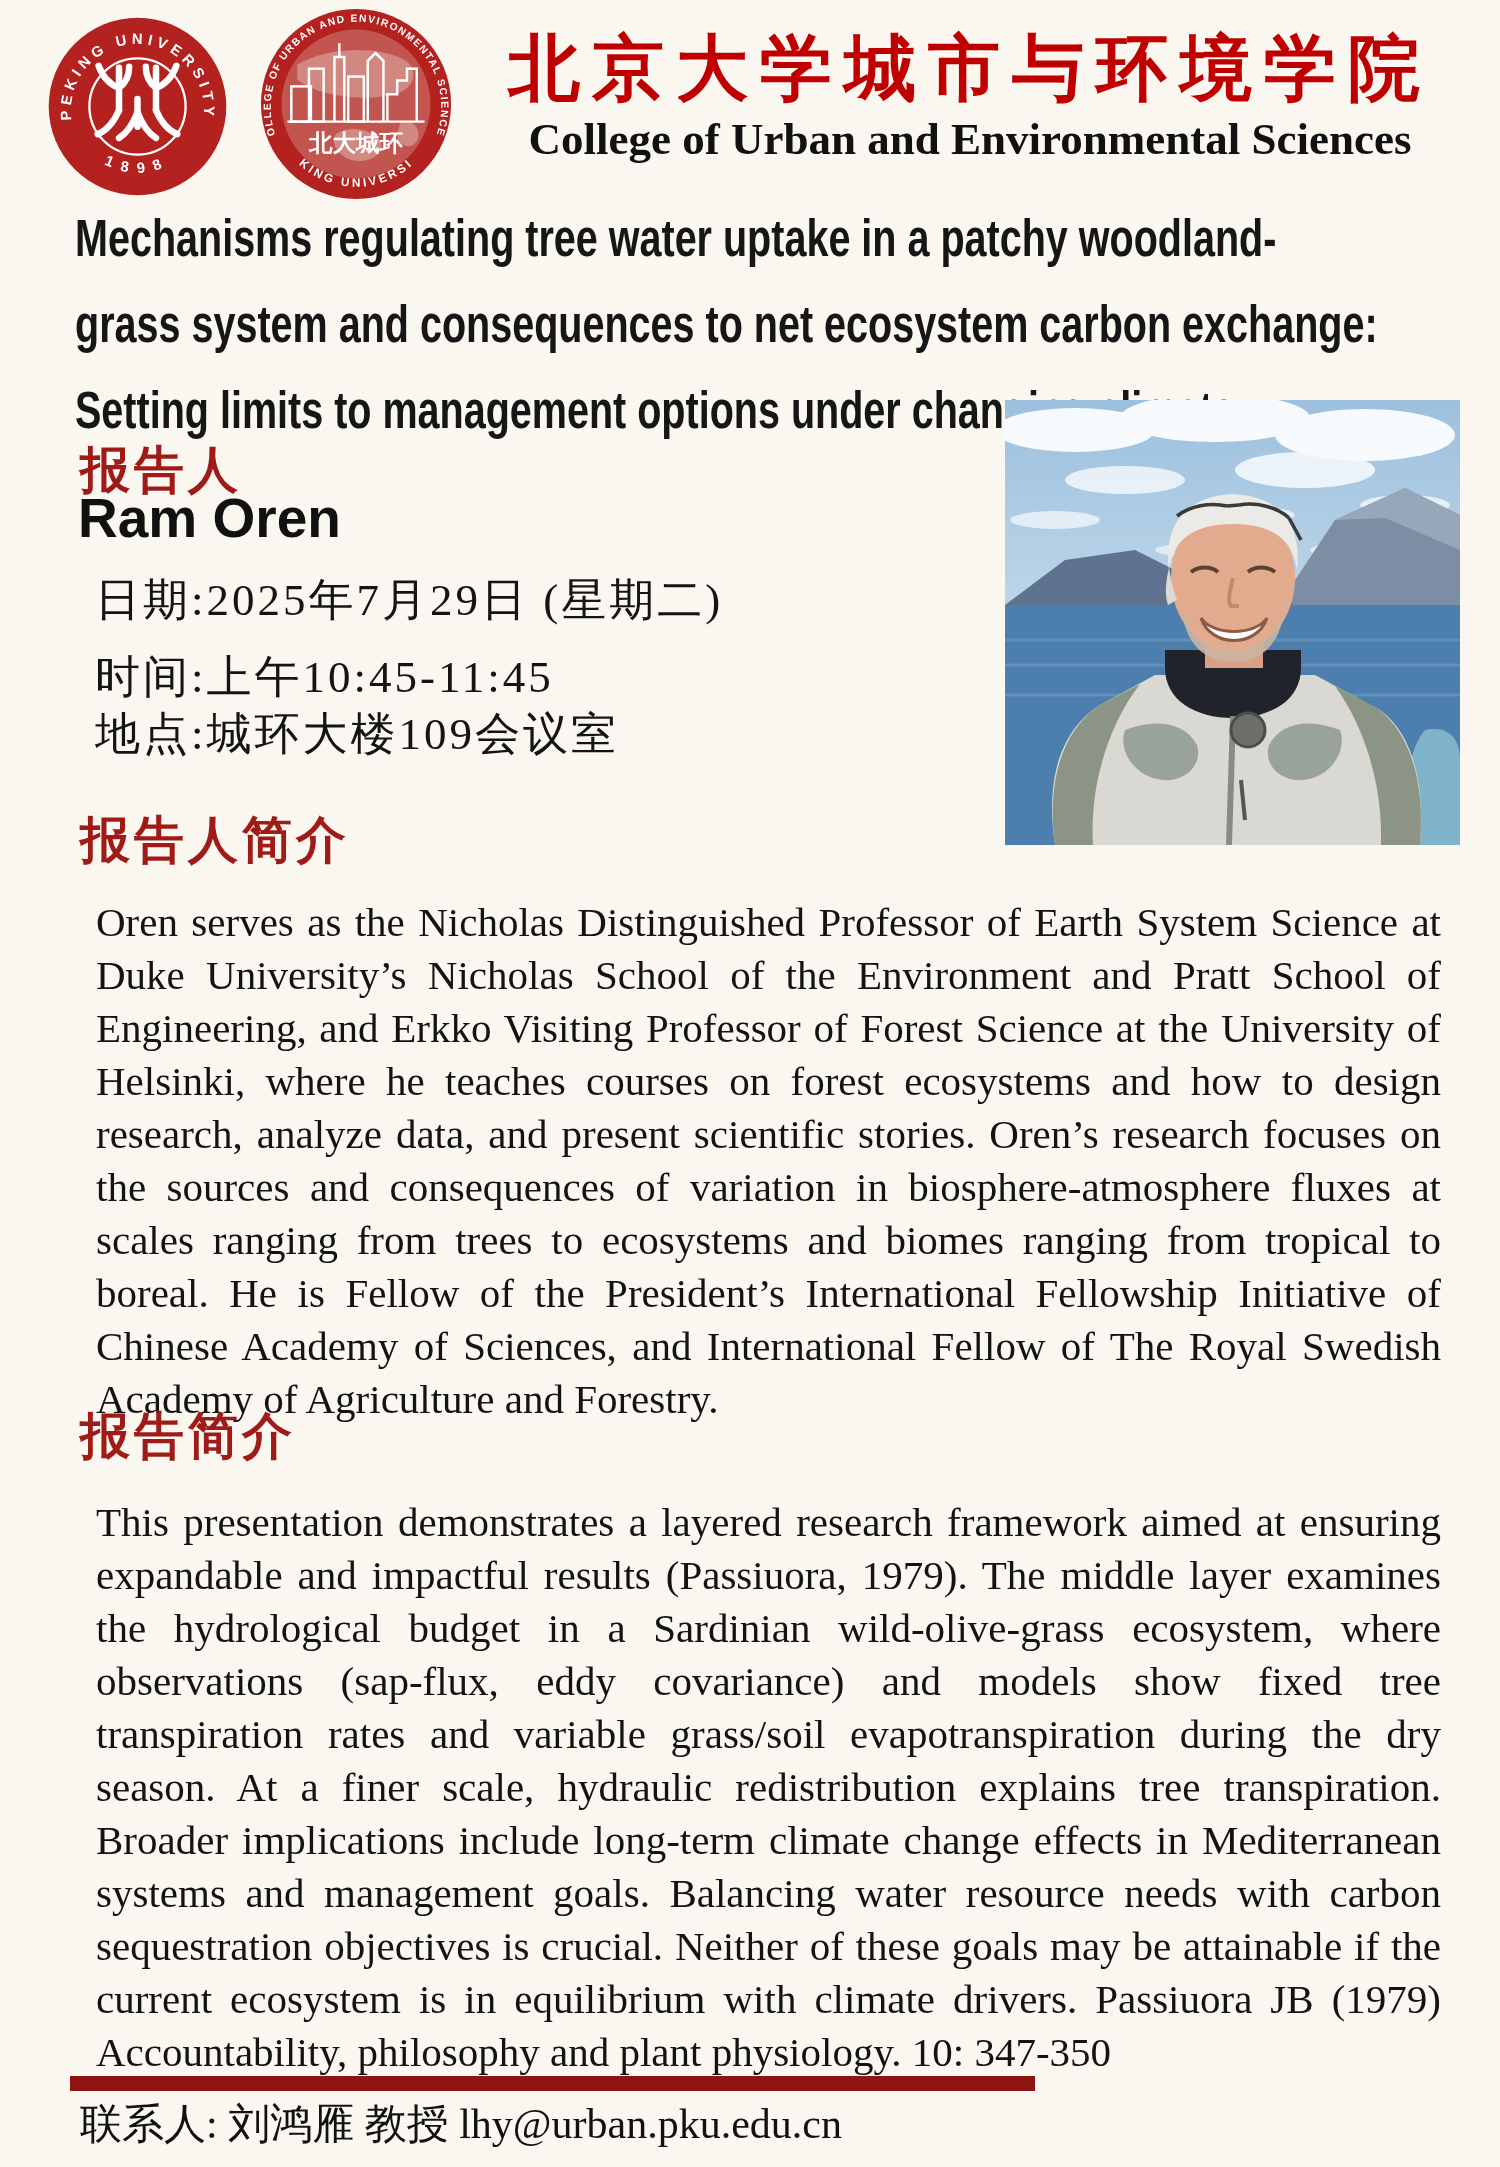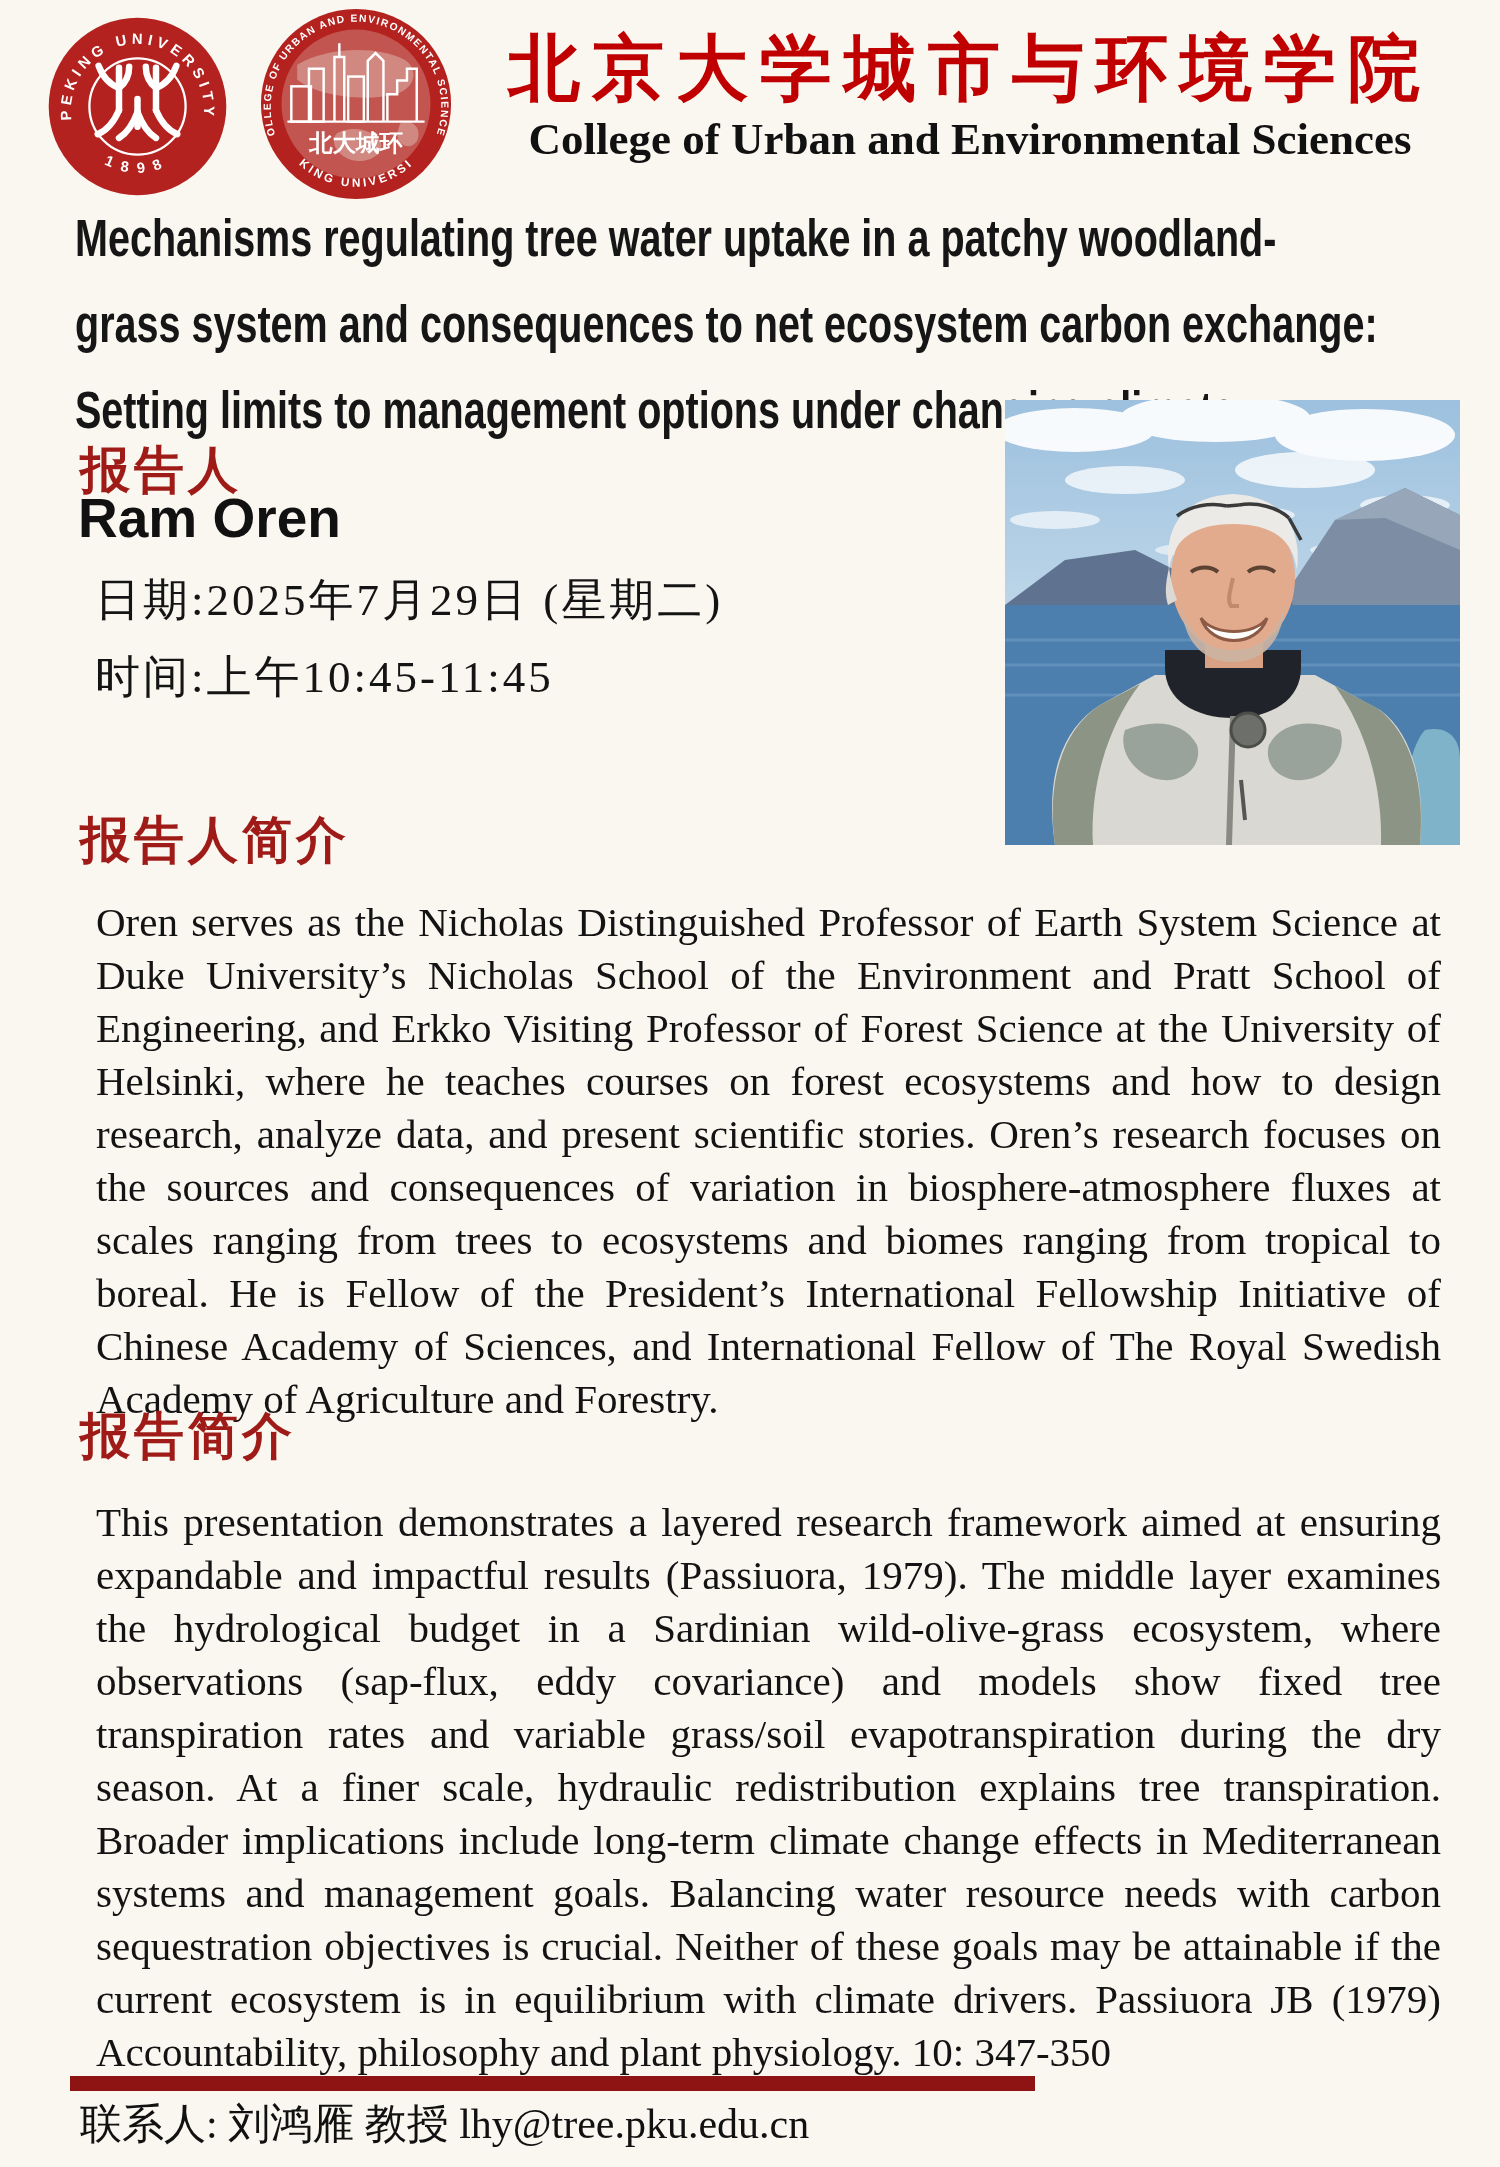--- a/index.html
+++ b/index.html
@@ -182,20 +182,21 @@
     <div class="line">grass system and consequences to net ecosystem carbon exchange:</div>
     <div class="line">Setting limits to management options under changing climate</div>
   </div>
 
   <div class="abs sec-head" style="left:80px;top:422px;">报告人</div>
 
   <div class="abs speaker-name">Ram Oren</div>
 
   <div class="abs detail-line" style="top:572px;">日期:2025年7月29日 (星期二)</div>
   <div class="abs detail-line" style="top:649px;">时间:上午10:45-11:45</div>
+  <div class="abs detail-line" style="top:706px;">地点:城环大楼109会议室</div>
 
   <div class="abs photo-frame">
     <svg viewBox="0 0 455 445" width="455" height="445">
       <defs>
         <linearGradient id="skyGrad" x1="0" y1="0" x2="0" y2="1">
           <stop offset="0" stop-color="#9cc0de"></stop>
           <stop offset="1" stop-color="#c2d9ea"></stop>
         </linearGradient>
         <clipPath id="photoClip">
             <rect x="0" y="0" width="455" height="445"></rect>
@@ -276,15 +277,15 @@
     </svg>
   </div>
 
   <div class="abs sec-head" style="left:80px;top:792px;text-align:center;">报告人简介</div>
   <div class="abs body-par" style="top:848px;">Oren serves as the Nicholas Distinguished Professor of Earth System Science at Duke University’s Nicholas School of the Environment and Pratt School of Engineering, and Erkko Visiting Professor of Forest Science at the University of Helsinki, where he teaches courses on forest ecosystems and how to design research, analyze data, and present scientific stories. Oren’s research focuses on the sources and consequences of variation in biosphere-atmosphere fluxes at scales ranging from trees to ecosystems and biomes ranging from tropical to boreal. He is Fellow of the President’s International Fellowship Initiative of Chinese Academy of Sciences, and International Fellow of The Royal Swedish Academy of Agriculture and Forestry.</div>
 
   <div class="abs sec-head" style="left:80px;top:1388px;">报告简介</div>
   <div class="abs body-par" style="top:1448px;">This presentation demonstrates a layered research framework aimed at ensuring expandable and impactful results (Passiuora, 1979). The middle layer examines the hydrological budget in a Sardinian wild-olive-grass ecosystem, where observations (sap-flux, eddy covariance) and models show fixed tree transpiration rates and variable grass/soil evapotranspiration during the dry season. At a finer scale, hydraulic redistribution explains tree transpiration. Broader implications include long-term climate change effects in Mediterranean systems and management goals. Balancing water resource needs with carbon sequestration objectives is crucial. Neither of these goals may be attainable if the current ecosystem is in equilibrium with climate drivers. Passiuora JB (1979) Accountability, philosophy and plant physiology. 10: 347-350</div>
 
   <div class="abs divider"></div>
-  <div class="abs contact">联系人: 刘鸿雁 教授  lhy@tree.pku.edu.cn</div>
+  <div class="abs contact">联系人: 刘鸿雁 教授  lhy@urban.pku.edu.cn</div>
 
 </div>
 
 </body></html>

